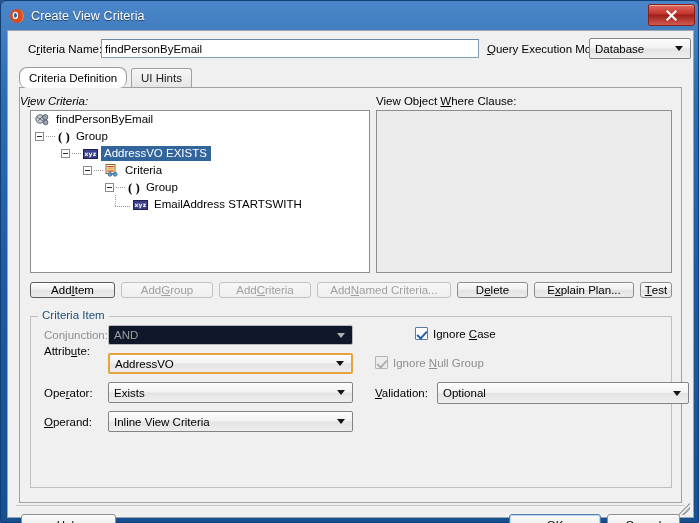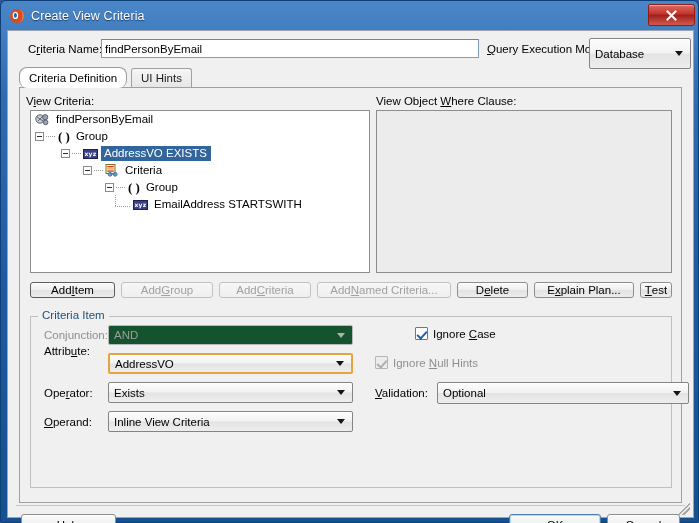--- a/index.html
+++ b/index.html
@@ -71,28 +71,28 @@
     font-size:11.5px;color:#000;cursor:default;
     box-shadow:inset 0 1px 0 #fff;
   }
   .combo .cv{flex:1;padding-left:5px;white-space:nowrap;overflow:hidden;}
   .combo .arrow{
     width:0;height:0;margin-right:7px;flex:0 0 auto;
     border-left:4px solid transparent;border-right:4px solid transparent;
     border-top:5px solid #141414;
   }
   .combo.disabled{
-    background:#14532d;border-color:#b9b9b9;color:#9d9d9d;box-shadow:none;
+    background:#0f172a;border-color:#b9b9b9;color:#9d9d9d;box-shadow:none;
   }
   .combo.disabled .arrow{border-top-color:#b0b0b0;}
   .combo.focused{
     border:2px solid #e8a33d;
     background:linear-gradient(to bottom,#fdfdfd 0%,#f2f2f2 48%,#e3e3e3 52%,#eeeeee 100%);
   }
-  #qem-combo{position:absolute;left:581px;top:7px;width:102px;height:31px;}
+  #qem-combo{position:absolute;left:581px;top:7px;width:102px;height:21px;}
 
   
   .tabstrip{position:absolute;left:11px;top:36px;width:663px;height:20px;}
   .tab{
     position:absolute;top:0;height:20px;box-sizing:border-box;
     border:1px solid #a0a0a0;border-bottom:none;
     border-radius:3px 3px 0 0;
     display:flex;align-items:center;justify-content:center;
     padding:0 9px;font-size:11.5px;white-space:nowrap;cursor:default;
   }
@@ -103,21 +103,21 @@
   }
   #tab-criteria-definition{left:0;border-radius:8px;}
   #tab-ui-hints{left:112px;}
 
   .tabpanel{
     position:absolute;left:11px;top:56px;width:663px;height:416px;
     background:#f0f0f0;border:1px solid #a0a0a0;box-sizing:border-box;
   }
 
   
-  #view-criteria-label{position:absolute;left:6px;top:7px;}
+  #view-criteria-label{position:absolute;left:0;top:7px;font-style:italic;}
   .treebox{
     position:absolute;left:10px;top:22px;width:340px;height:163px;
     background:#fff;border:1px solid #8e8e8e;box-sizing:border-box;
     overflow:hidden;
   }
   #where-clause-label{position:absolute;left:356px;top:7px;}
   .whereclause{
     position:absolute;left:356px;top:22px;width:296px;height:163px;
     background:#ececec;border:1px solid #8e8e8e;box-sizing:border-box;
   }
@@ -412,21 +412,21 @@
         <span class="arrow"></span>
       </div>
 
       <div class="cbrow" id="ignore-case-row">
         <span class="cbox on"></span>
         <span class="lbl"><span>Ignore </span><span class="mn">C</span><span>ase</span></span>
       </div>
 
       <div class="cbrow" id="ignore-null-row">
         <span class="cbox on dis"></span>
-        <span class="lbl disabled"><span>Ignore </span><span class="mn">N</span><span>ull Hints</span></span>
+        <span class="lbl disabled"><span>Ignore </span><span class="mn">N</span><span>ull Group</span></span>
       </div>
 
       <span class="lbl" id="validation-label"><span></span><span class="mn">V</span><span>alidation:</span></span>
       <div class="combo" id="validation-combo">
         <span class="cv">Optional</span>
         <span class="arrow"></span>
       </div>
 
     </div>
 

